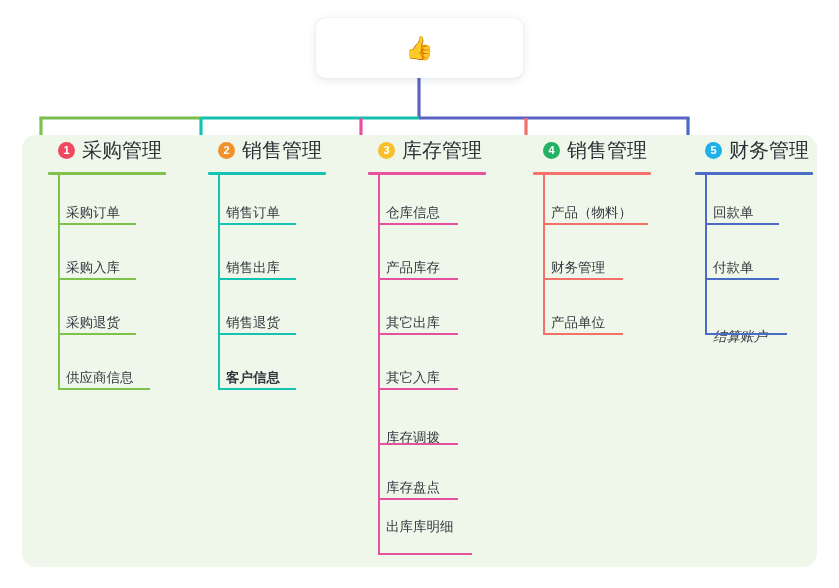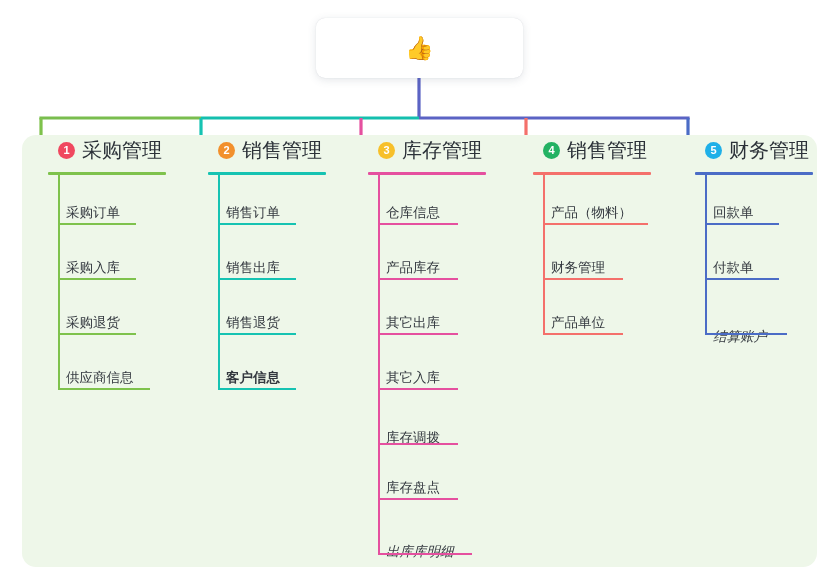--- a/index.html
+++ b/index.html
@@ -144,21 +144,21 @@
           <div class="leaf-stem" style="top: 143px; height: 55px; background: rgb(229, 80, 159);"></div>
           <div class="leaf-label" style="top: 234px;">其它入库</div>
           <div class="leaf-rule" style="top: 253px; width: 80px; background: rgb(229, 80, 159);"></div>
           <div class="leaf-stem" style="top: 198px; height: 55px; background: rgb(229, 80, 159);"></div>
           <div class="leaf-label" style="top: 294px;">库存调拨</div>
           <div class="leaf-rule" style="top: 308px; width: 80px; background: rgb(229, 80, 159);"></div>
           <div class="leaf-stem" style="top: 253px; height: 55px; background: rgb(229, 80, 159);"></div>
           <div class="leaf-label" style="top: 344px;">库存盘点</div>
           <div class="leaf-rule" style="top: 363px; width: 80px; background: rgb(229, 80, 159);"></div>
           <div class="leaf-stem" style="top: 308px; height: 55px; background: rgb(229, 80, 159);"></div>
-          <div class="leaf-label" style="top: 408px; font-style: italic;">出库库明细</div>
+          <div class="leaf-label" style="top: 383px;">出库库明细</div>
           <div class="leaf-rule" style="top: 418px; width: 94px; background: rgb(229, 80, 159);"></div>
           <div class="leaf-stem" style="top: 363px; height: 55px; background: rgb(229, 80, 159);"></div>
         </div>
         <div class="col" style="left: 503px;">
           <div class="col-head">
             <div class="col-head-row">
               <span class="badge" style="background: rgb(35, 178, 99);">4</span>
               <span class="col-title">销售管理</span>
             </div>
             <div class="head-rule" style="top: 37px; width: 118px; background: rgb(244, 112, 107);"></div>

